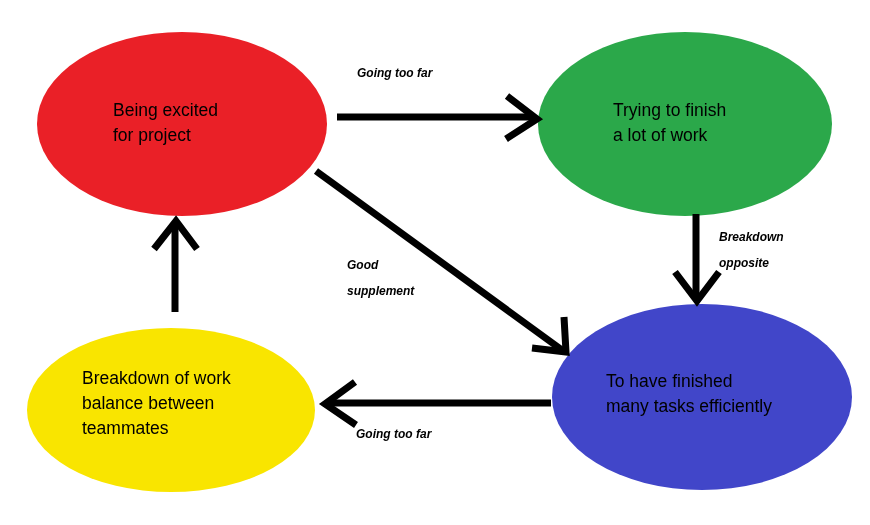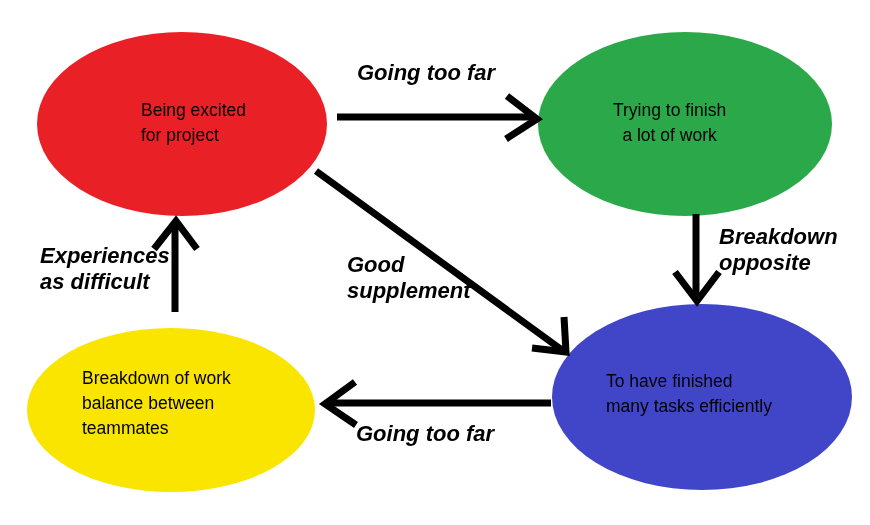--- a/index.html
+++ b/index.html
@@ -33,21 +33,21 @@
     white-space: pre;
     text-align: left;
     pointer-events: none;
   }
   .edge-label {
     position: absolute;
     color: #000000;
     font-family: "Liberation Sans", sans-serif;
     font-style: italic;
     font-weight: 600;
-    font-size: 22px;
+    font-size: 12px;
     line-height: 26px;
     white-space: pre;
   }
 </style>
 </head>
 <body>
 
 <div id="canvas">
 
   <svg class="layer" viewBox="0 0 870 525" xmlns="http://www.w3.org/2000/svg">
@@ -76,39 +76,37 @@
       <line x1="175" y1="312" x2="175" y2="226" stroke="#000000" stroke-width="7" stroke-linecap="butt"></line>
       <polyline points="154,249 176,221 197,249" fill="none" stroke="#000000" stroke-width="7" stroke-linecap="butt" stroke-linejoin="miter"></polyline>
     </g>
 
     <g>
       <line x1="316" y1="171" x2="562" y2="350" stroke="#000000" stroke-width="7" stroke-linecap="butt"></line>
       <polyline points="532,348 566,352 564,317" fill="none" stroke="#000000" stroke-width="7" stroke-linecap="butt" stroke-linejoin="miter"></polyline>
     </g>
   </svg>
 
-  <div class="node-label" style="left:113px; top:98px;margin-left:28px;">Being excited
+  <div class="node-label" style="left:113px; top:98px;">Being excited
 for project</div>
 
-  <div class="node-label" style="left:613px; top:98px;text-align:center;">Trying to finish
+  <div class="node-label" style="left:613px; top:98px;">Trying to finish
 a lot of work</div>
 
   <div class="node-label" style="left:606px; top:369px;">To have finished
 many tasks efficiently</div>
 
   <div class="node-label" style="left:82px; top:366px;">Breakdown of work
 balance between
 teammates</div>
 
   <div class="edge-label" style="left:357px; top:60px;">Going too far</div>
 
   <div class="edge-label" style="left:719px; top:224px;">Breakdown
 opposite</div>
 
   <div class="edge-label" style="left:356px; top:421px;">Going too far</div>
 
-  <div class="edge-label" style="left:40px; top:243px;">Experiences
-as difficult</div>
 
   <div class="edge-label" style="left:347px; top:252px;font-style:italic;">Good
 supplement</div>
 
 </div>
 
 </body></html>

